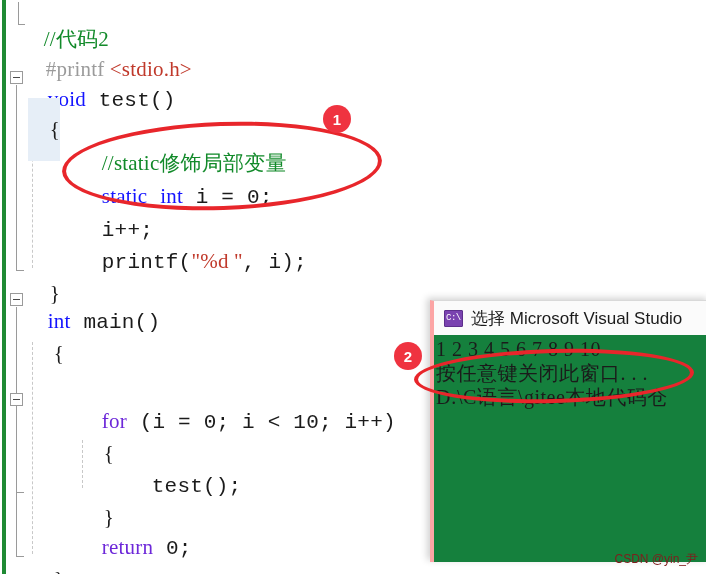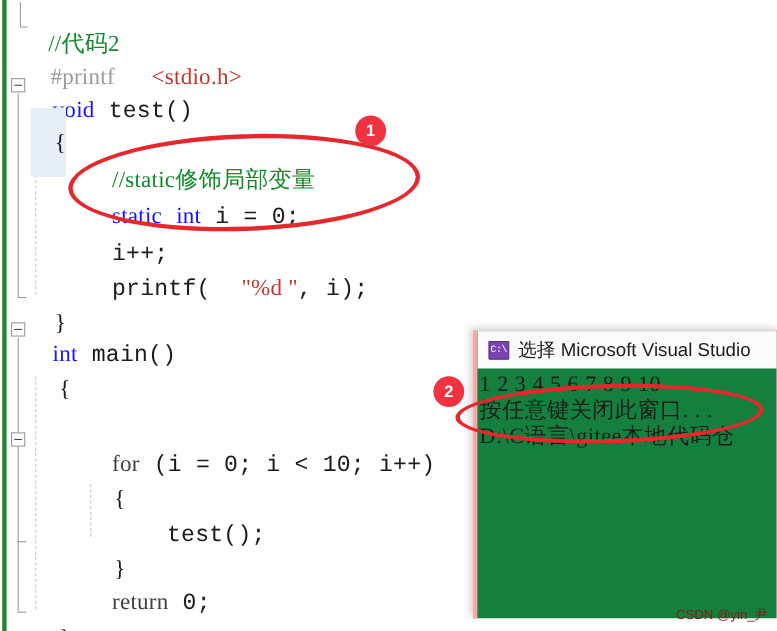--- a/index.html
+++ b/index.html
@@ -74,23 +74,23 @@
     position: absolute;
     white-space: pre;
     font-family: "Liberation Serif", serif;
     font-size: 21px;
     line-height: 21px;
     color: #1b1b1b;
     letter-spacing: 0.2px;
   }
   .tk-comment   { color: #128a2a; }
   .tk-pre       { color: #9b9b9b; }
-  .tk-str       { color: #c0392b; margin-left: 28px; }
+  .tk-str       { color: #c0392b; }
   .tk-kw        { color: #1414ff; }
-  .tk-kw2       { color: #404040; }
+  .tk-kw2       { color: #6d28d9; }
   .tk-plain     { color: #1b1b1b; font-family: Liberation Mono, monospace; }
   .tk-brace     { color: #1b1b1b; }
 
   .brace-hl {
     background: #e6eef7;
   }
 
   
   #console-window {
     position: absolute;

